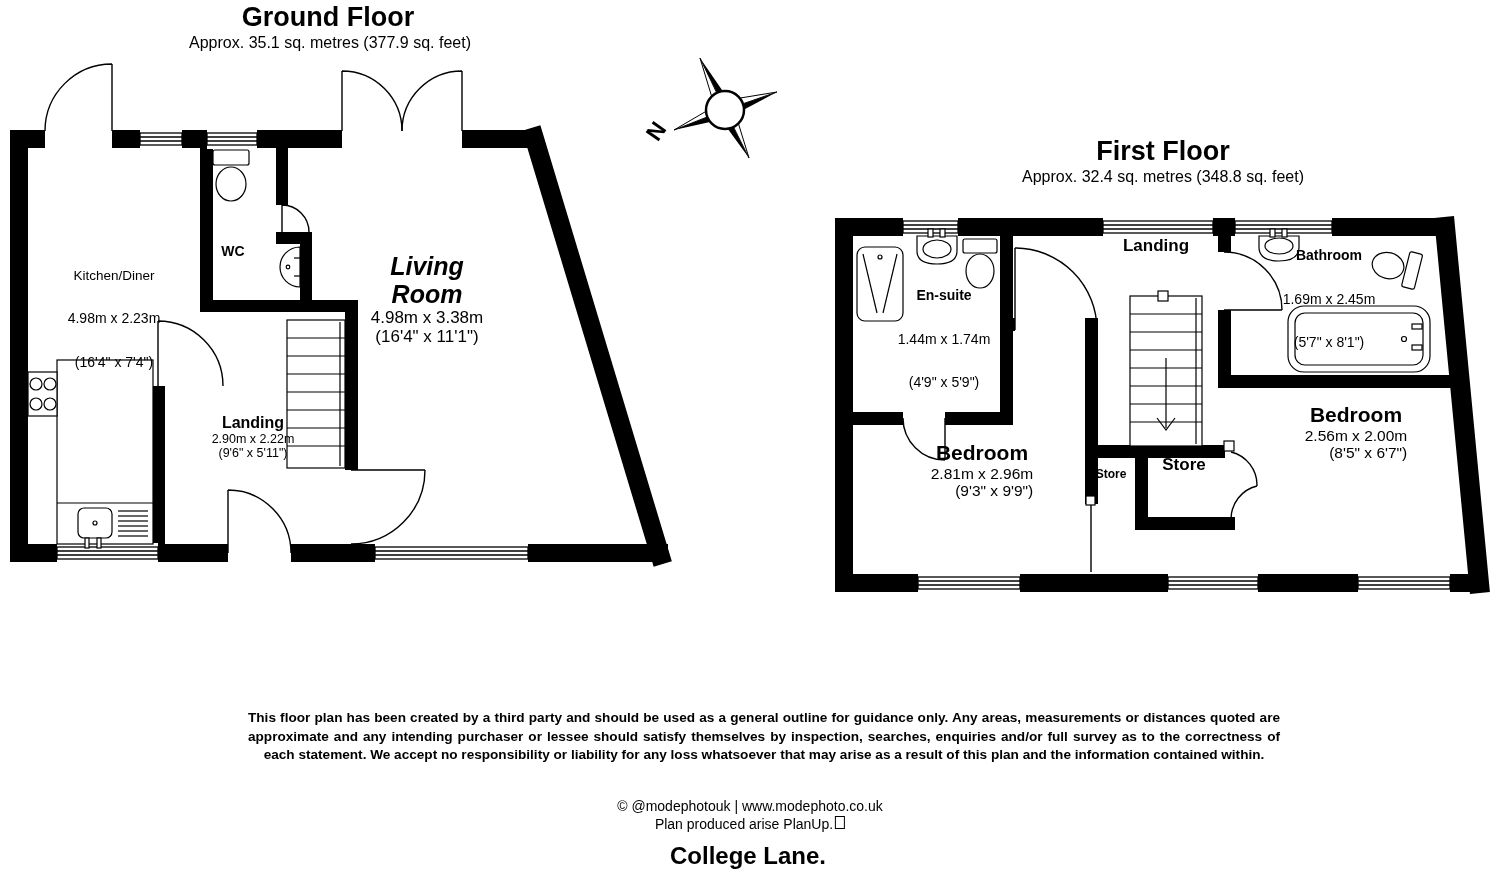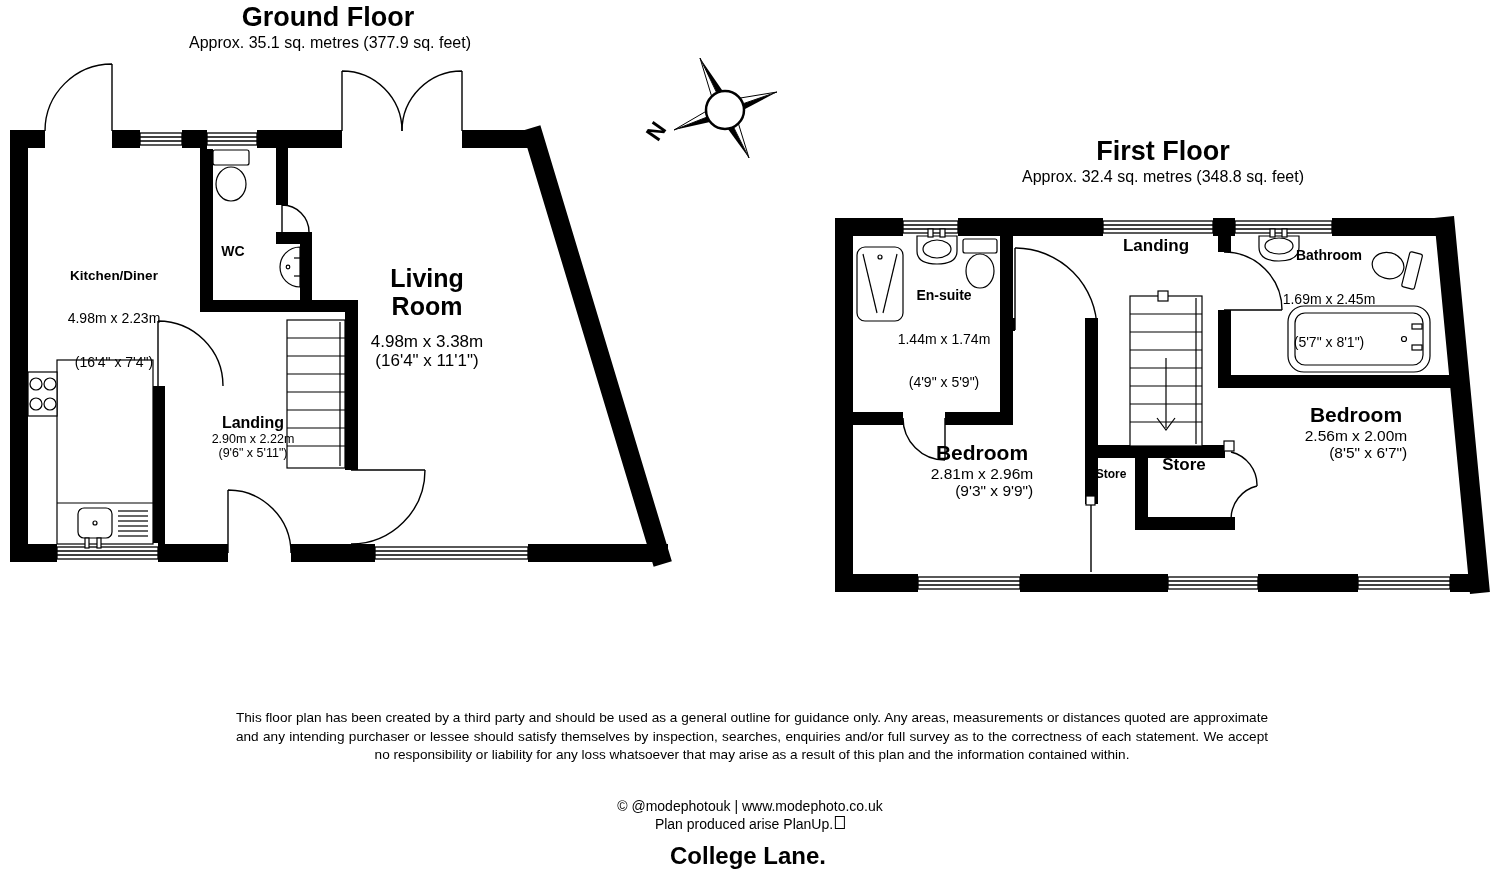--- a/index.html
+++ b/index.html
@@ -10,24 +10,24 @@
   .lbl .nm{font-weight:bold;}
   .wrap{white-space:normal;}
   .floor-title{font-size:27px;font-weight:bold;}
   .floor-sub{font-size:16px;}
   .nm-xl{font-size:25px;} .dim-lg{font-size:17px;}
   .nm-lg{font-size:21px;} .dim-md{font-size:15.5px;text-align:right;}
   .nm-md{font-size:16px;} .dim-sm{font-size:12.5px;}
   .nm-sm{font-size:14px;} .dim-xs{font-size:14px;margin-top:28px;}
   .nm-xs{font-size:12px;}
   .nm-land{font-size:17px;}
-  .kd-nm{font-size:13.5px;font-weight:bold;}
+  .kd-nm{font-size:13.5px;font-weight:normal;}
   .total{font-size:21px;}
-  .disclaimer{position:absolute;left:236px;top:709px;width:1032px;font-size:13.6px;line-height:18.6px;
-              text-align:justify;text-align-last:center;}
+  .disclaimer{position:absolute;left:248px;top:709px;width:1032px;font-size:13.6px;line-height:18.6px;
+              text-align:justify;text-align-last:center;font-weight:bold;}
   .credit{font-size:14px;}
   .address{font-size:24px;font-weight:bold;}
   .north{position:absolute;left:648px;top:118px;font-size:23px;font-weight:bold;transform:rotate(-55deg);}
   .tofu{display:inline-block;width:8px;height:11px;border:1px solid #000;margin-left:2px;vertical-align:baseline;}
 </style>
 </head>
 <body>
 
 <div class="canvas">
 
@@ -249,21 +249,21 @@
 <div class="lbl floor-title" style="left:1163px;top:136px;">First Floor</div>
 <div class="lbl floor-sub" style="left:1163px;top:168px;">Approx. 32.4 sq. metres (348.8 sq. feet)</div>
 
 <div class="lbl" style="left:114px;top:268px;">
   <div class="kd-nm">Kitchen/Diner</div>
   <div class="dim-xs">4.98m x 2.23m</div>
   <div class="dim-xs">(16'4" x 7'4")</div>
 </div>
 <div class="lbl nm nm-sm" style="left:233px;top:244px;font-weight:bold;">WC</div>
 <div class="lbl" style="left:427px;top:252px;">
-  <div class="nm nm-xl wrap" style="width:118px;margin:12px auto;">Living Room</div>
+  <div class="nm nm-xl wrap" style="width:118px;margin:0 auto;font-style:italic;">Living Room</div>
   <div class="dim-lg">4.98m x 3.38m</div>
   <div class="dim-lg">(16'4" x 11'1")</div>
 </div>
 <div class="lbl" style="left:253px;top:414px;">
   <div class="nm nm-md">Landing</div>
   <div class="dim-sm">2.90m x 2.22m</div>
   <div class="dim-sm">(9'6" x 5'11")</div>
 </div>
 
 <div class="lbl" style="left:944px;top:288px;">

